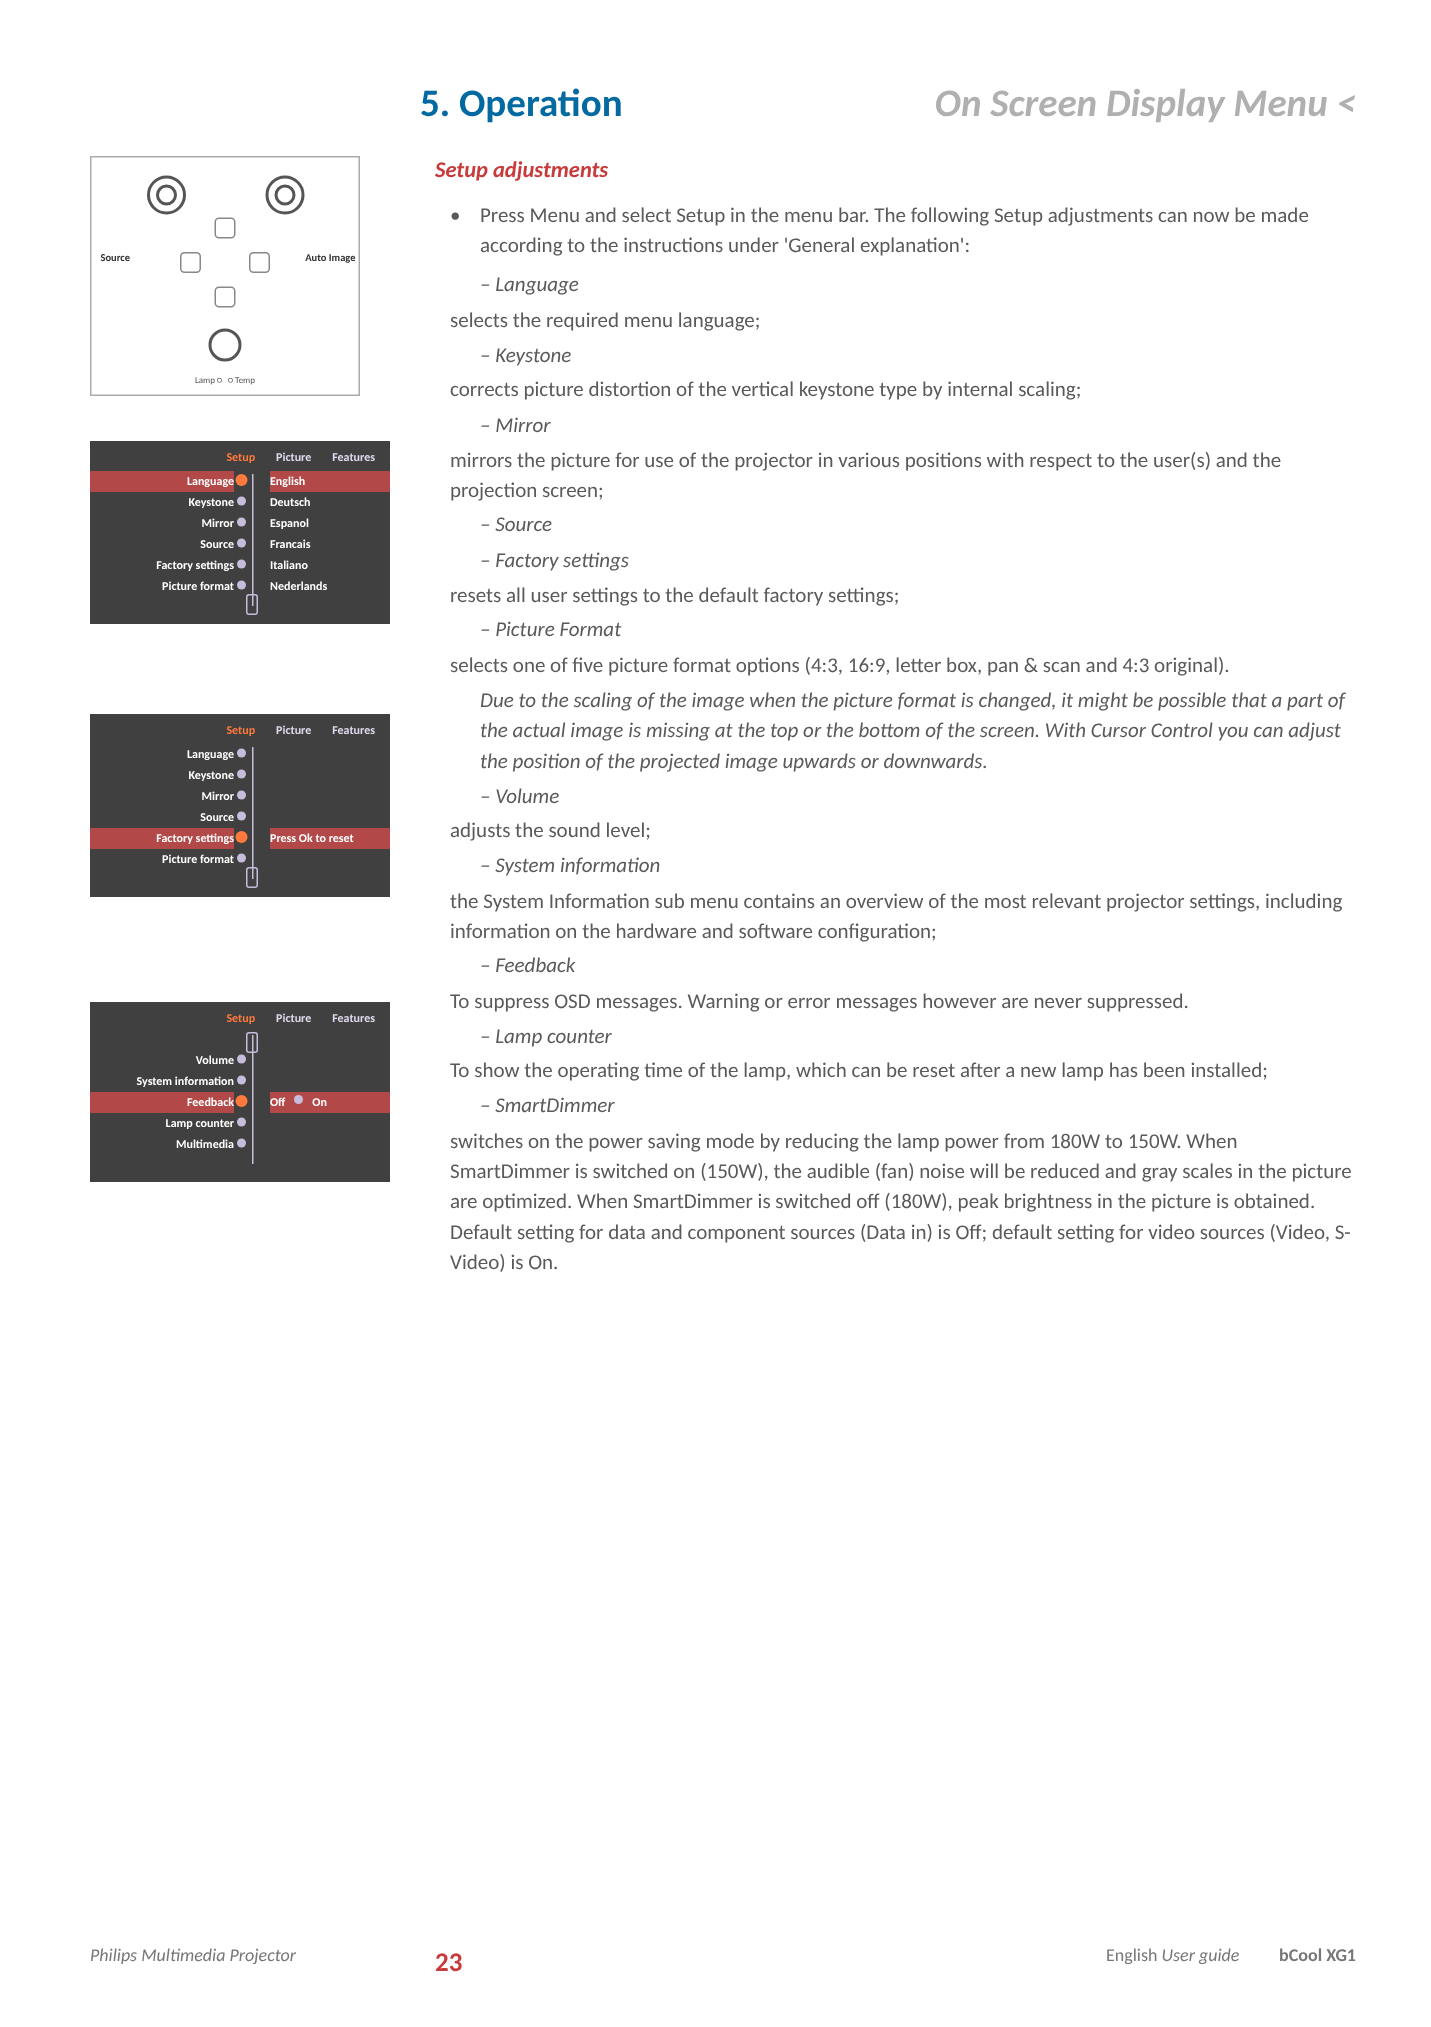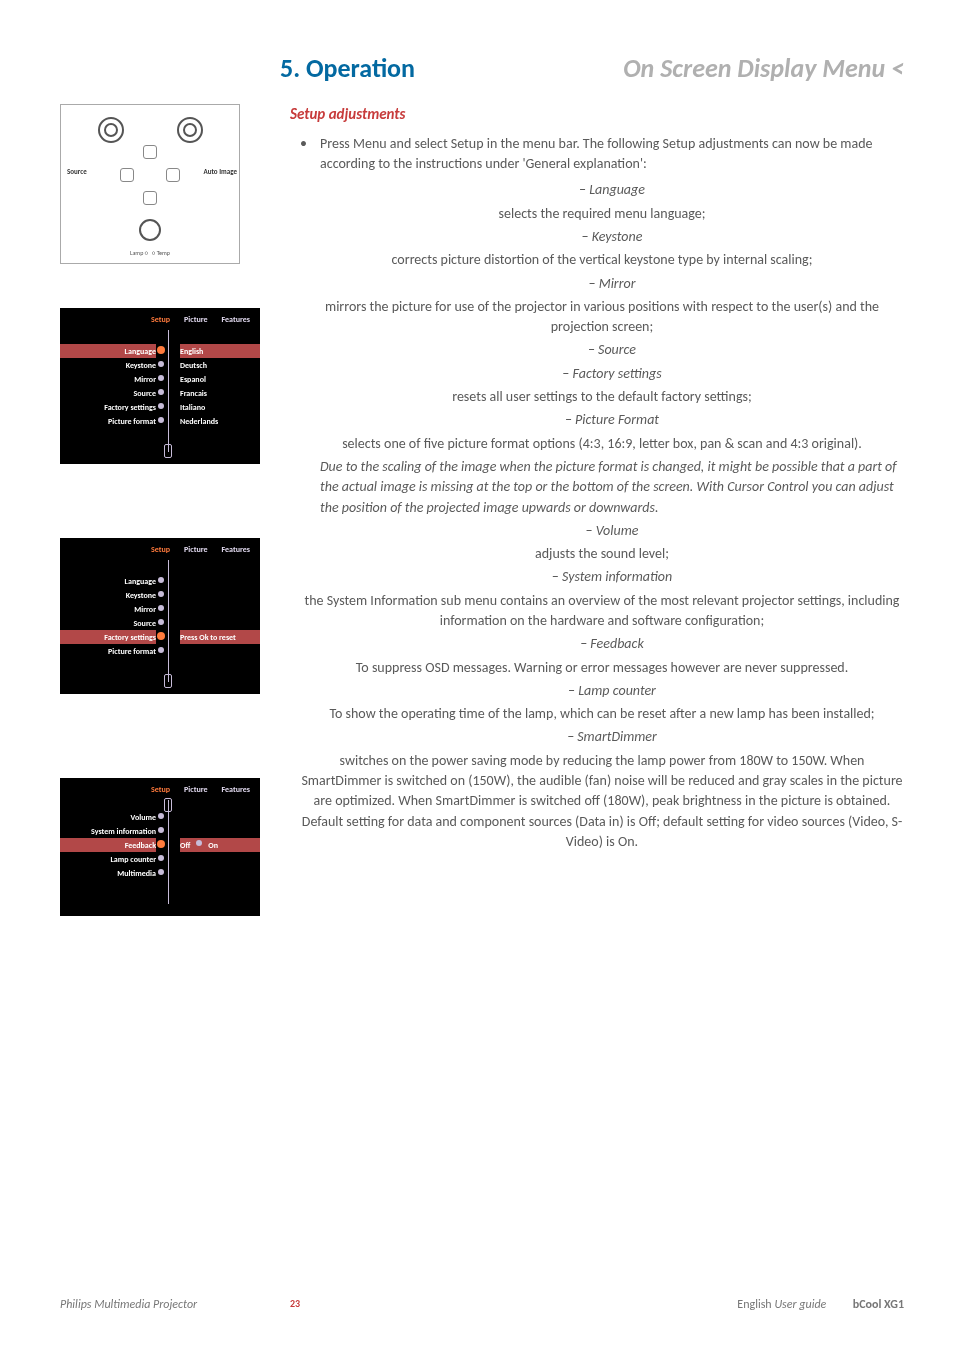--- a/index.html
+++ b/index.html
@@ -38,21 +38,21 @@
   }
   .columns {
     display: flex;
     gap: 30px;
   }
   .left-col {
     width: 200px;
     flex-shrink: 0;
     display: flex;
     flex-direction: column;
-    gap: 44px;
+    gap: 30px;
   }
   .right-col {
     flex: 1;
     font-size: 14px;
     line-height: 1.45;
     color: #5a5a5a;
   }
   .subtitle {
     color: #c73b3b;
     font-size: 15px;
@@ -65,21 +65,20 @@
     padding-left: 30px;
     position: relative;
   }
   .intro::before {
     content: "•";
     position: absolute;
     left: 10px;
   }
   .item {
     margin: 3px 0 3px 30px;
-    text-align: center;
   }
   .item-name {
     font-style: italic;
   }
   .item-desc {
     margin-left: 10px;
   }
   .note {
     font-style: italic;
     margin: 3px 0 3px 30px;
@@ -148,39 +147,38 @@
     position: absolute;
     bottom: 6px; left: 0; right: 0;
     text-align: center;
     font-size: 6px;
     color: #555;
   }
 
   
   .osd {
     width: 200px;
-    background: #000000;
+    background: #404040;
     position: relative;
     font-size: 8px;
     color: #fff;
     font-weight: bold;
-    padding-bottom: 36px;
+    padding-bottom: 18px;
   }
   .osd-tabs {
     display: flex;
     justify-content: flex-end;
     gap: 14px;
     padding: 6px 10px 4px;
     font-size: 8px;
   }
   .osd-tab { color: #e0d8ee; }
   .osd-tab.active { color: #ff7a3c; }
   .osd-body {
     display: flex;
-    margin-top: 16px;
   }
   .osd-left {
     width: 54%;
     text-align: right;
     padding-right: 12px;
   }
   .osd-right {
     width: 46%;
     padding-left: 12px;
   }
@@ -242,21 +240,21 @@
     display: flex;
     justify-content: space-between;
     align-items: baseline;
     font-size: 12px;
     color: #777;
   }
   .footer-left { font-style: italic; }
   .footer-mid {
     color: #c73b3b;
     font-weight: bold;
-    font-size: 10px;
+    font-size: 18px;
     position: absolute;
     left: 230px;
   }
   .footer-right span.guide { font-style: italic; }
   .footer-right span.model { font-weight: bold; padding-left: 21px; }
 </style>
 </head>
 <body>
 
 <div class="page">

